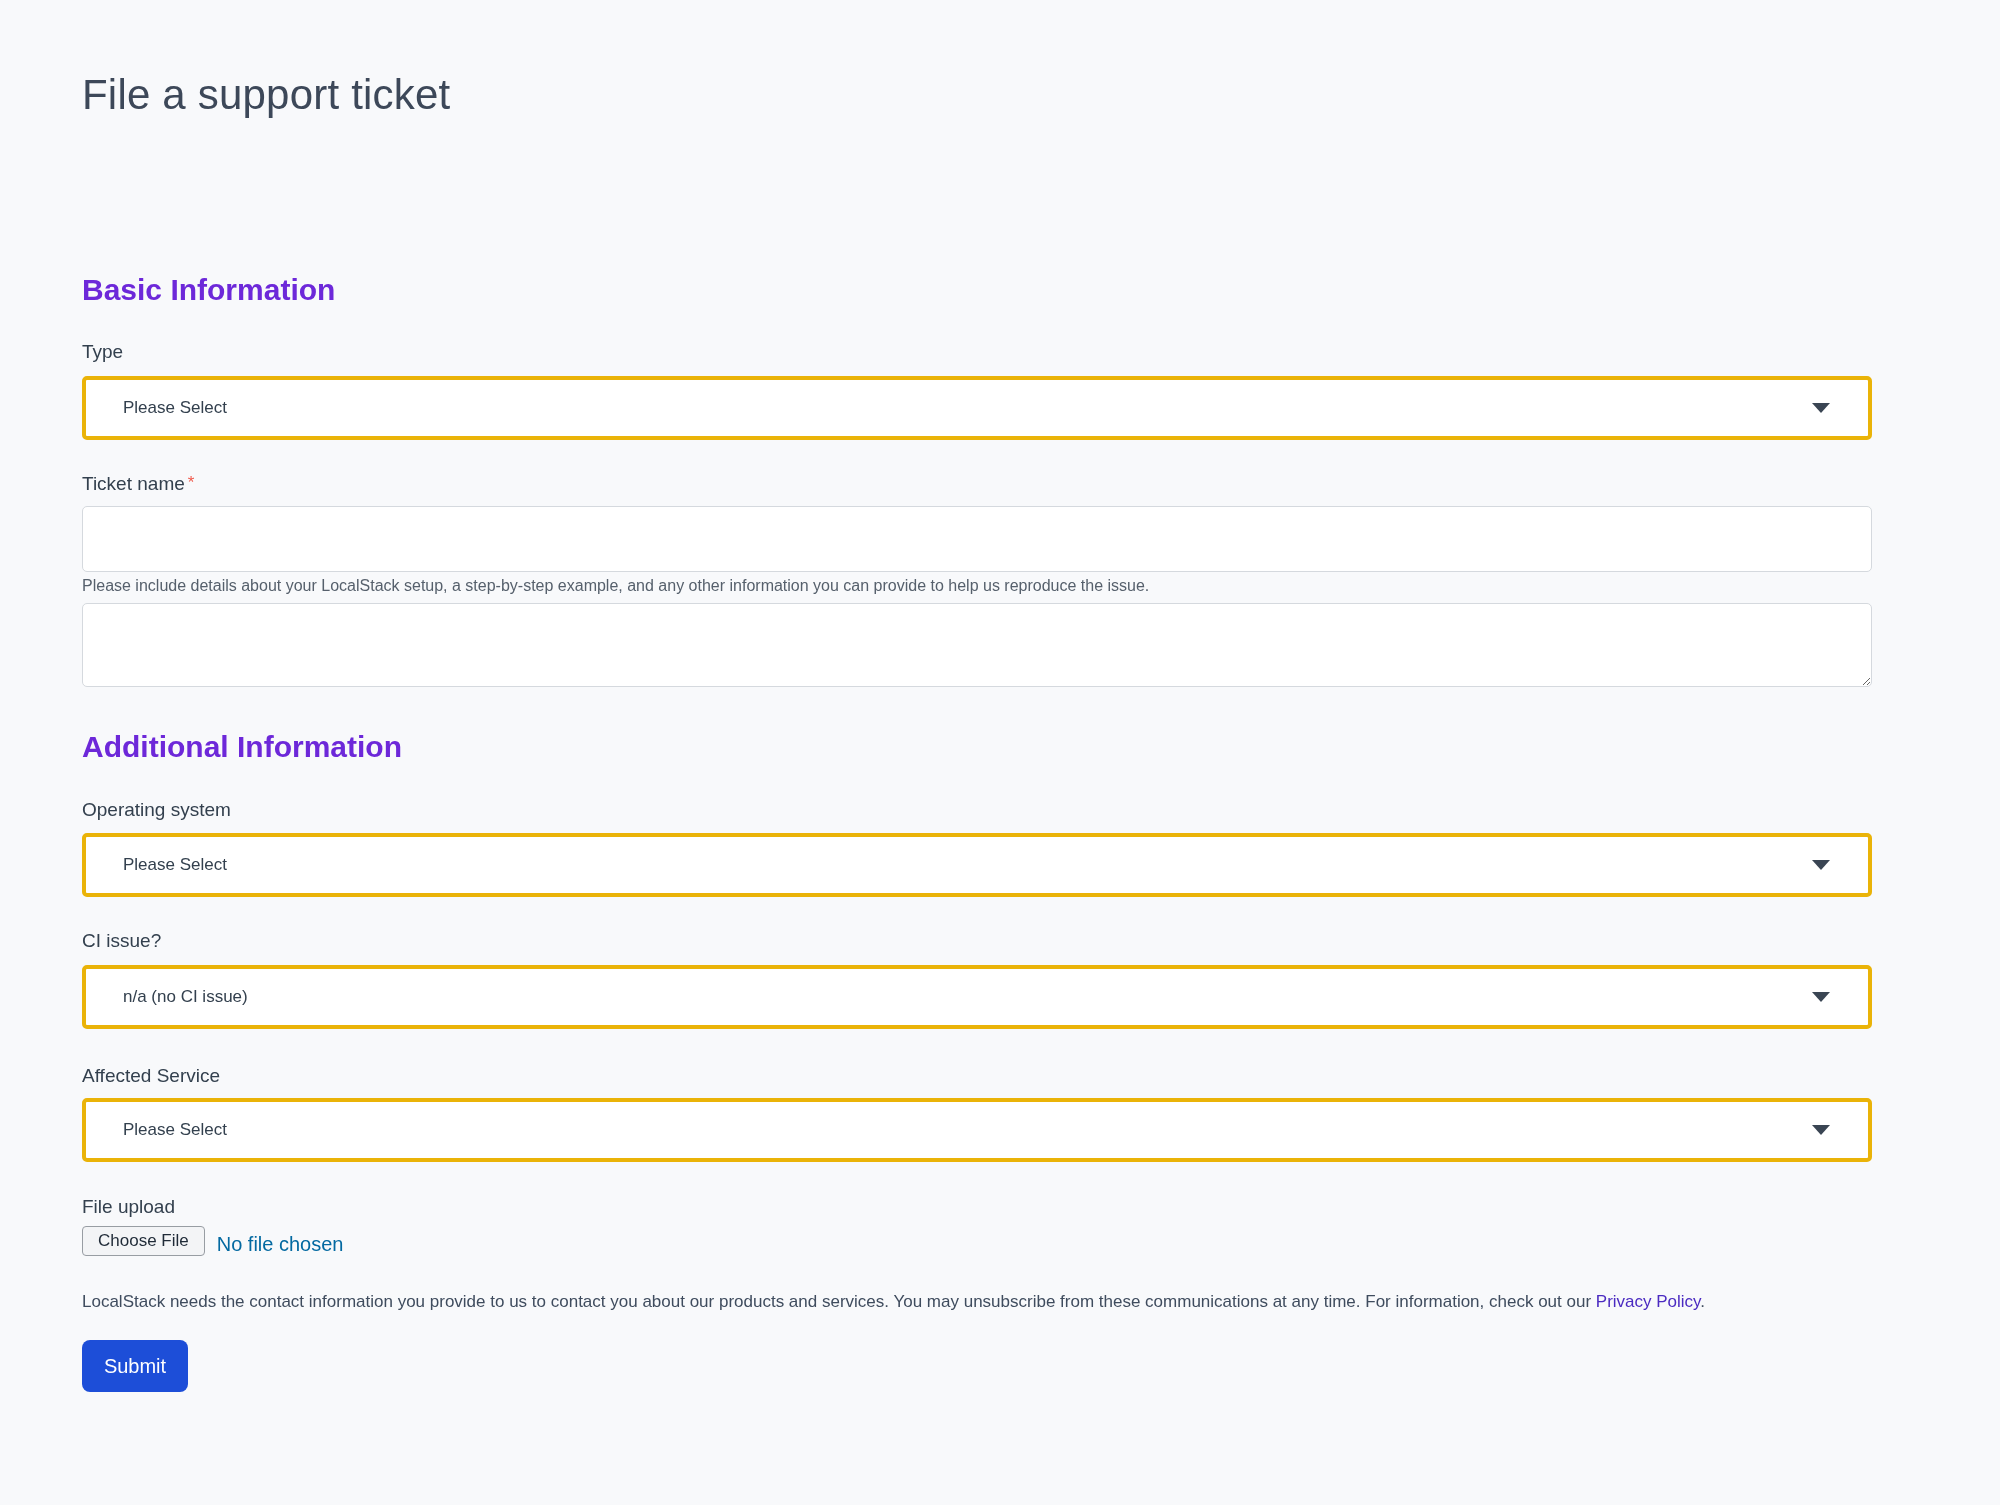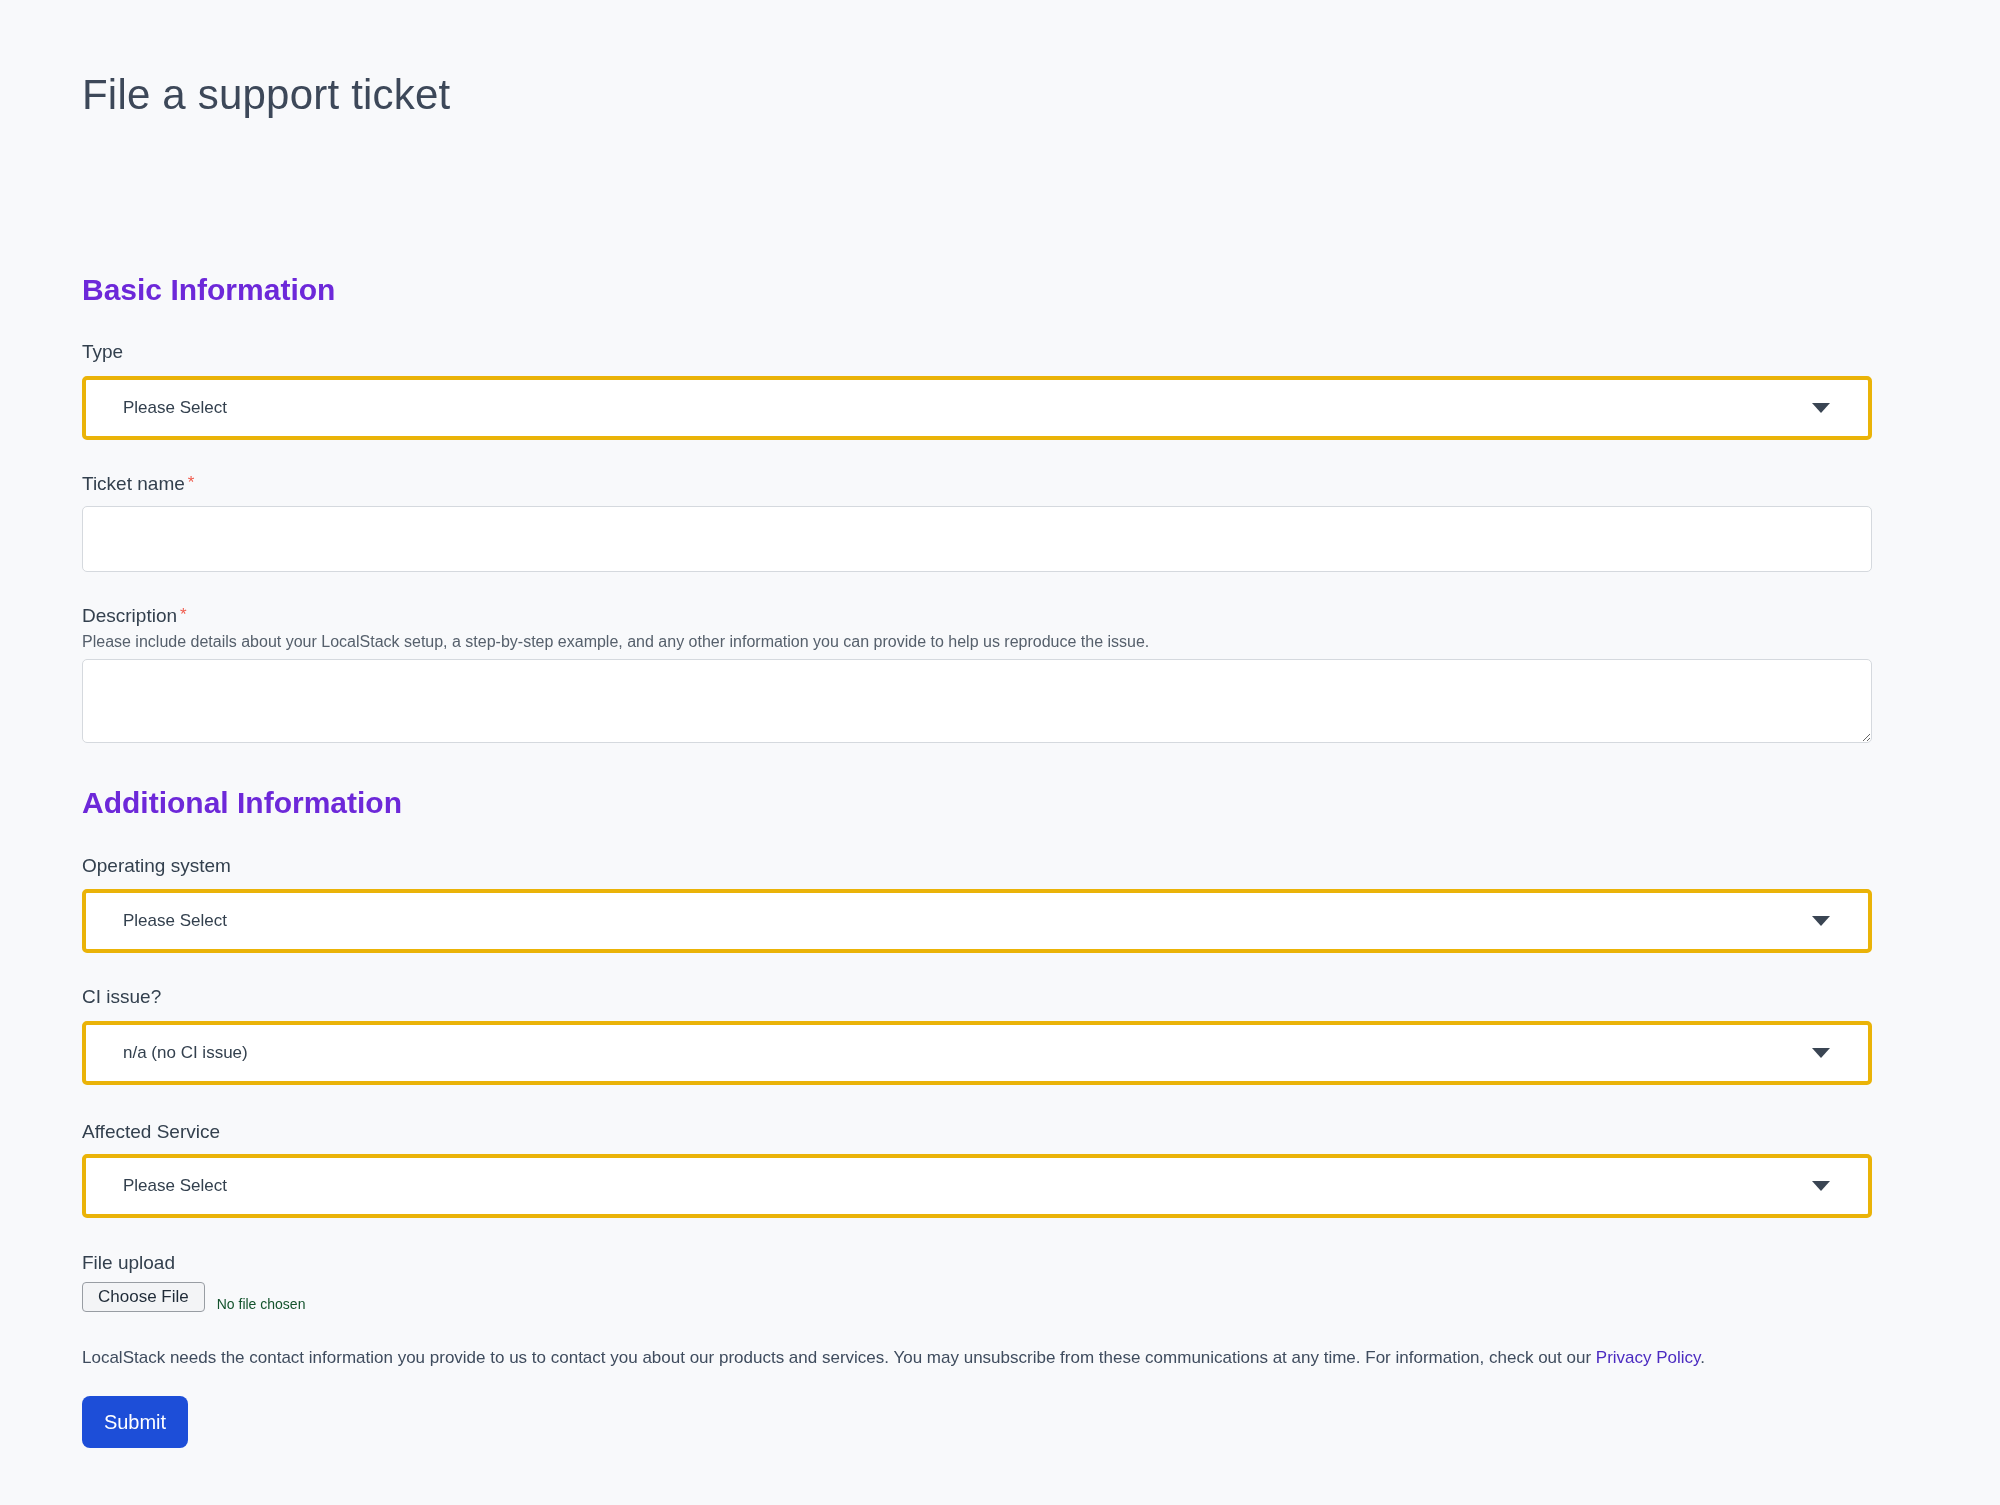--- a/index.html
+++ b/index.html
@@ -119,22 +119,22 @@
     color: #1f2a37;
     background: #f3f4f6;
     border: 1px solid #989da3;
     border-radius: 4px;
     padding: 4px 15px;
     height: 30px;
     cursor: pointer;
   }
   .file-status {
     margin-left: 12px;
-    font-size: 14px;
-    color: #14532d;
+    font-size: 20px;
+    color: #0369a1;
   }
   .privacy {
     margin-top: 34px;
     font-size: 17px;
     line-height: 24px;
     color: #3f4c5e;
   }
   .privacy-link {
     color: #4b2bc1;
     text-decoration: none;
@@ -165,21 +165,20 @@
 
   <label class="field-label mt-type-label">Type</label>
   <div class="select-box">
     <span class="select-value">Please Select</span>
     <span class="caret"></span>
   </div>
 
   <label class="field-label mt-ticket-label"><span>Ticket name</span><span class="req">*</span></label>
   <input type="text" class="text-input" value="" style="">
 
-  <label class="field-label mt-desc-label"><span>Description</span><span class="req">*</span></label>
   <div class="helper-text">Please include details about your LocalStack setup, a step-by-step example, and any other information you can provide to help us reproduce the issue.</div>
   <textarea class="description-area" style=""></textarea>
 
   <h2 class="section-heading heading-additional">Additional Information</h2>
 
   <label class="field-label mt-os-label">Operating system</label>
   <div class="select-box select-os">
     <span class="select-value">Please Select</span>
     <span class="caret"></span>
   </div>

